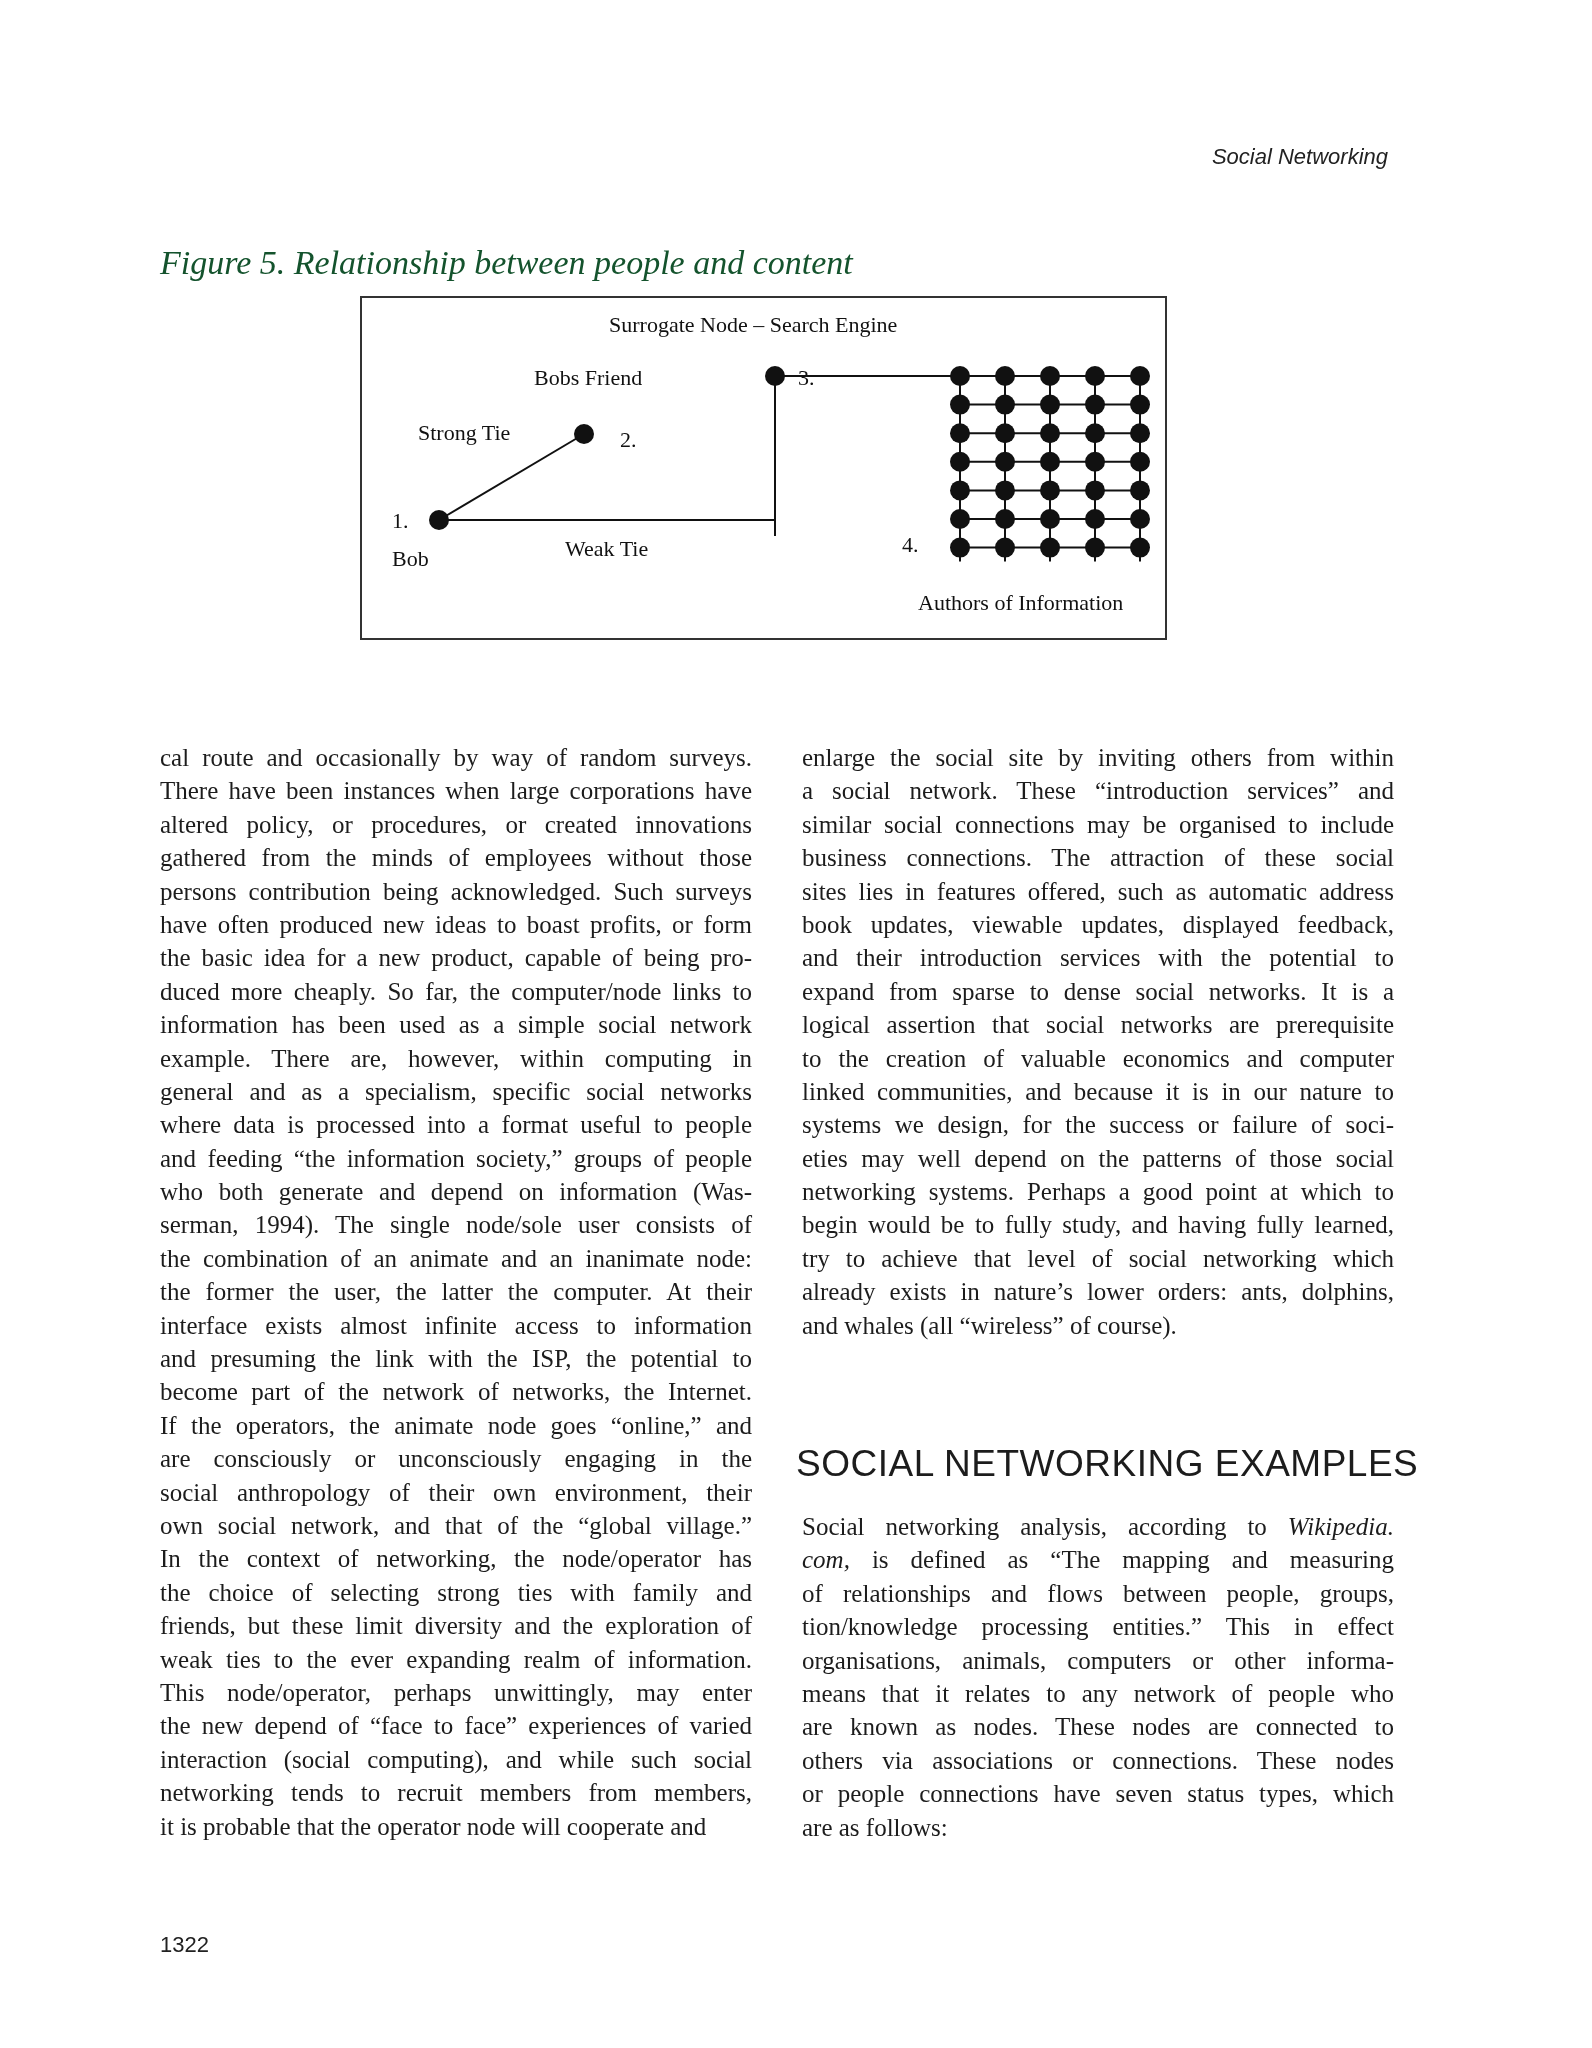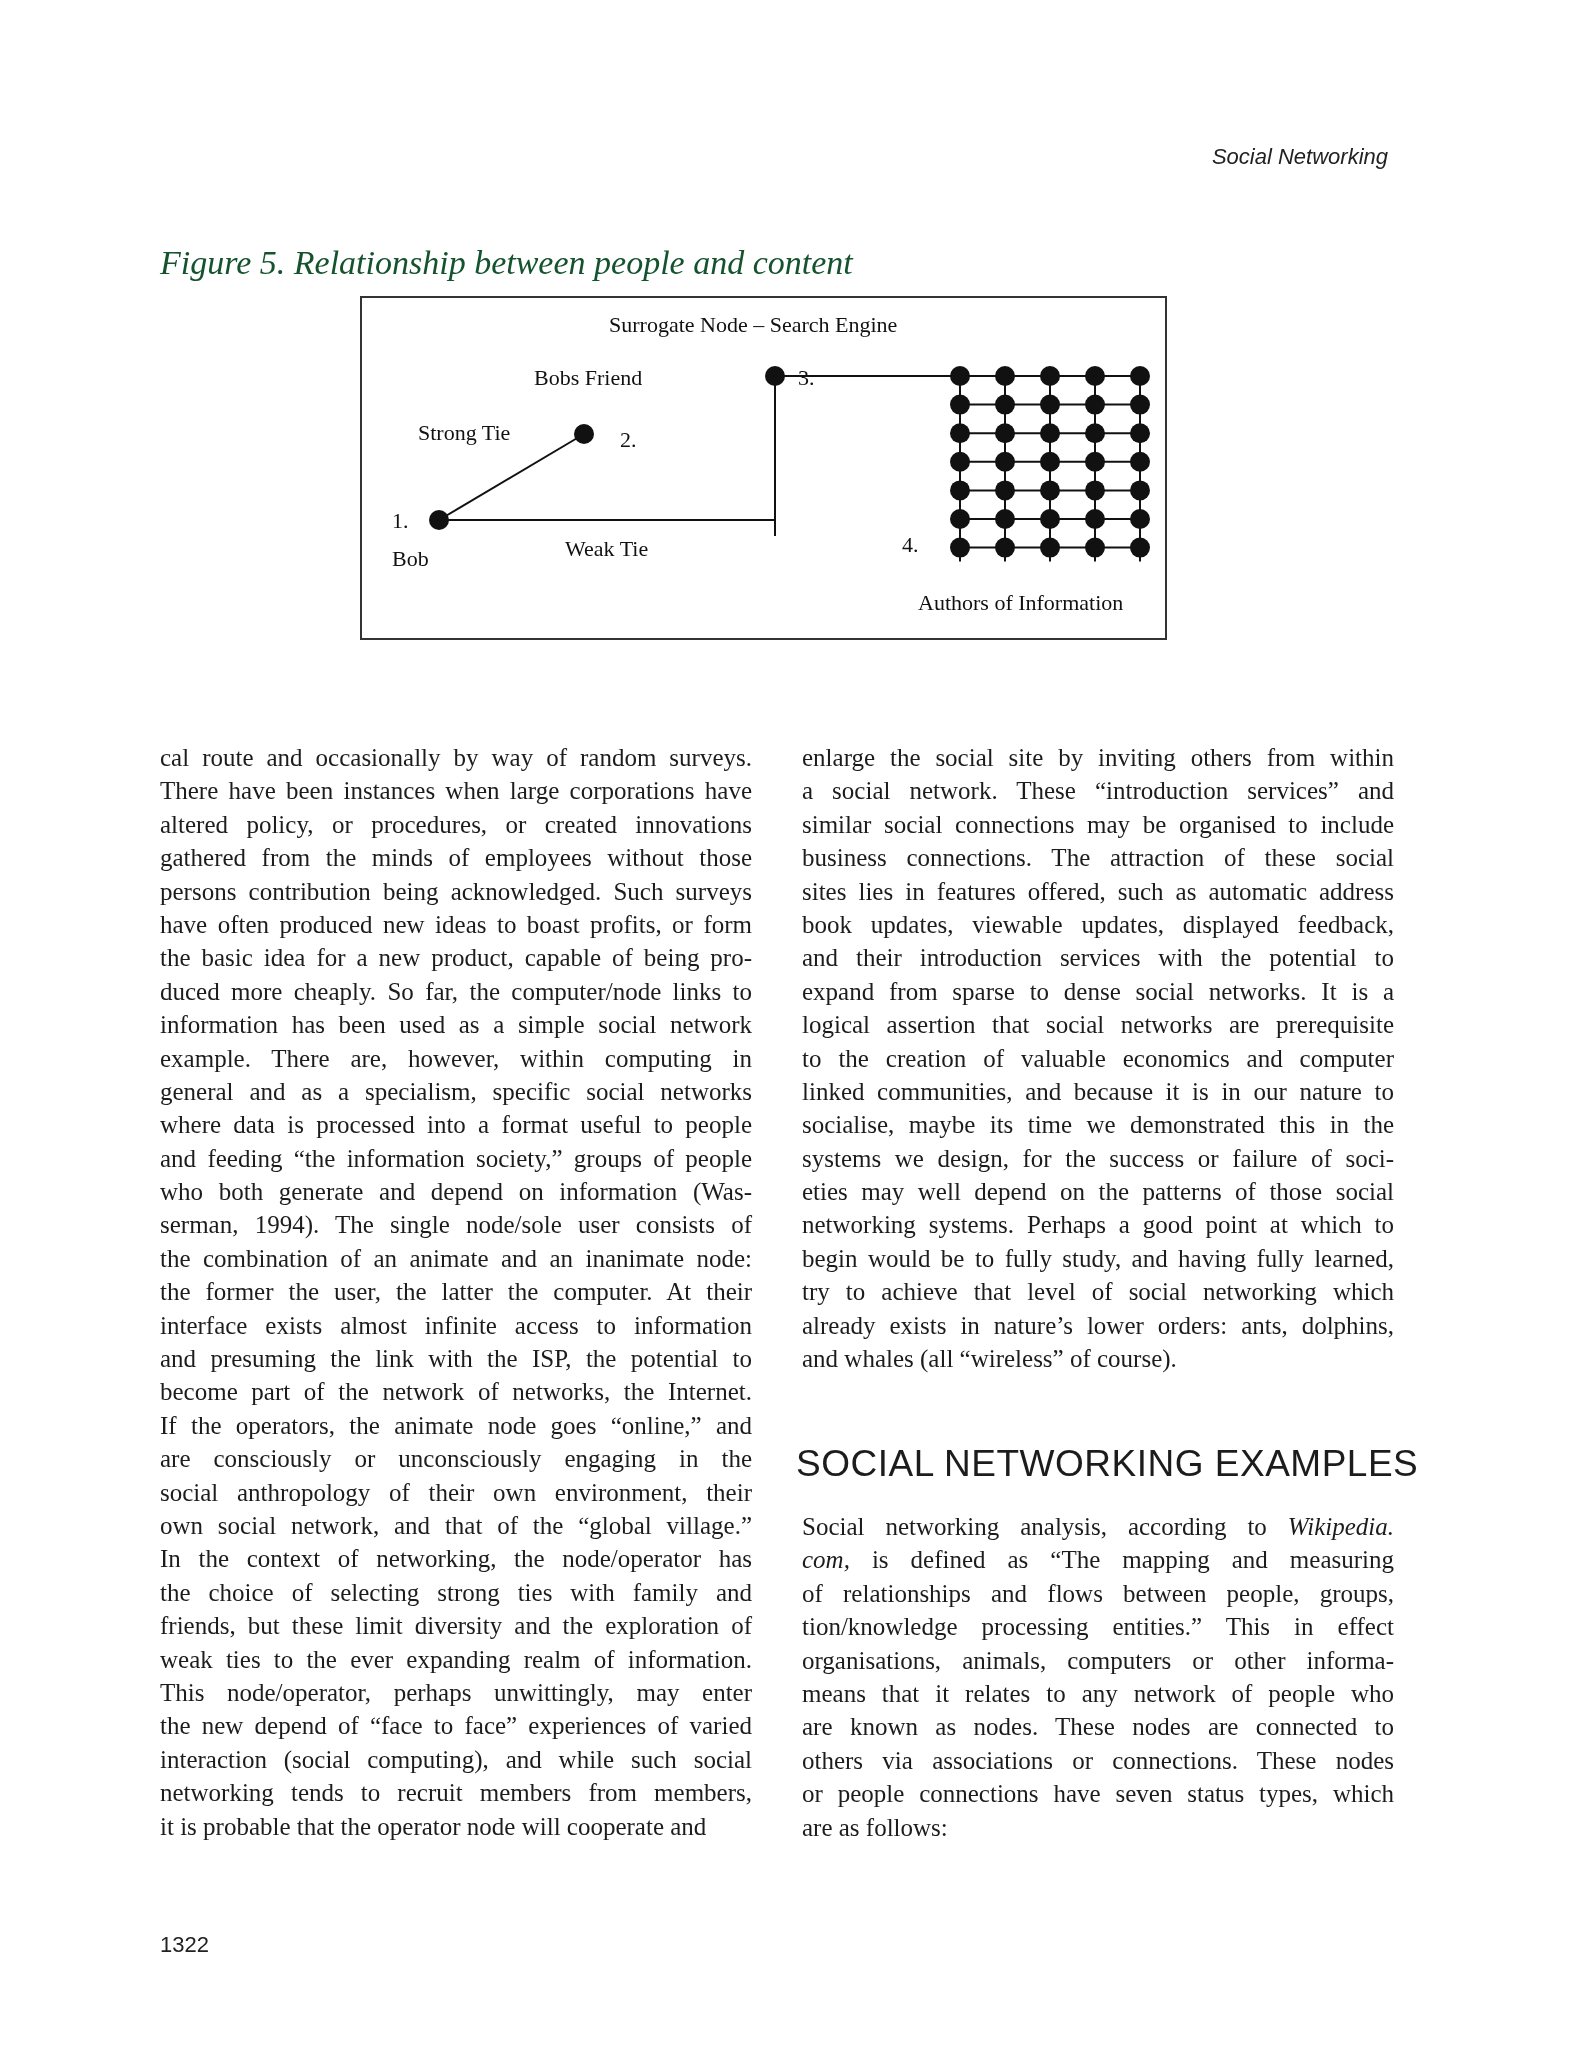--- a/index.html
+++ b/index.html
@@ -159,21 +159,20 @@
     <span class="line">a social network. These “introduction services” and</span>
     <span class="line">similar social connections may be organised to include</span>
     <span class="line">business connections. The attraction of these social</span>
     <span class="line">sites lies in features offered, such as automatic address</span>
     <span class="line">book updates, viewable updates, displayed feedback,</span>
     <span class="line">and their introduction services with the potential to</span>
     <span class="line">expand from sparse to dense social networks. It is a</span>
     <span class="line">logical assertion that social networks are prerequisite</span>
     <span class="line">to the creation of valuable economics and computer</span>
     <span class="line">linked communities, and because it is in our nature to</span>
-    <span class="line">socialise, maybe its time we demonstrated this in the</span>
     <span class="line">systems we design, for the success or failure of soci-</span>
     <span class="line">eties may well depend on the patterns of those social</span>
     <span class="line">networking systems. Perhaps a good point at which to</span>
     <span class="line">begin would be to fully study, and having fully learned,</span>
     <span class="line">try to achieve that level of social networking which</span>
     <span class="line">already exists in nature’s lower orders: ants, dolphins,</span>
     <span class="line last">and whales (all “wireless” of course).</span>
   </div>
 
 <div class="section-heading">SOCIAL NETWORKING EXAMPLES</div>

